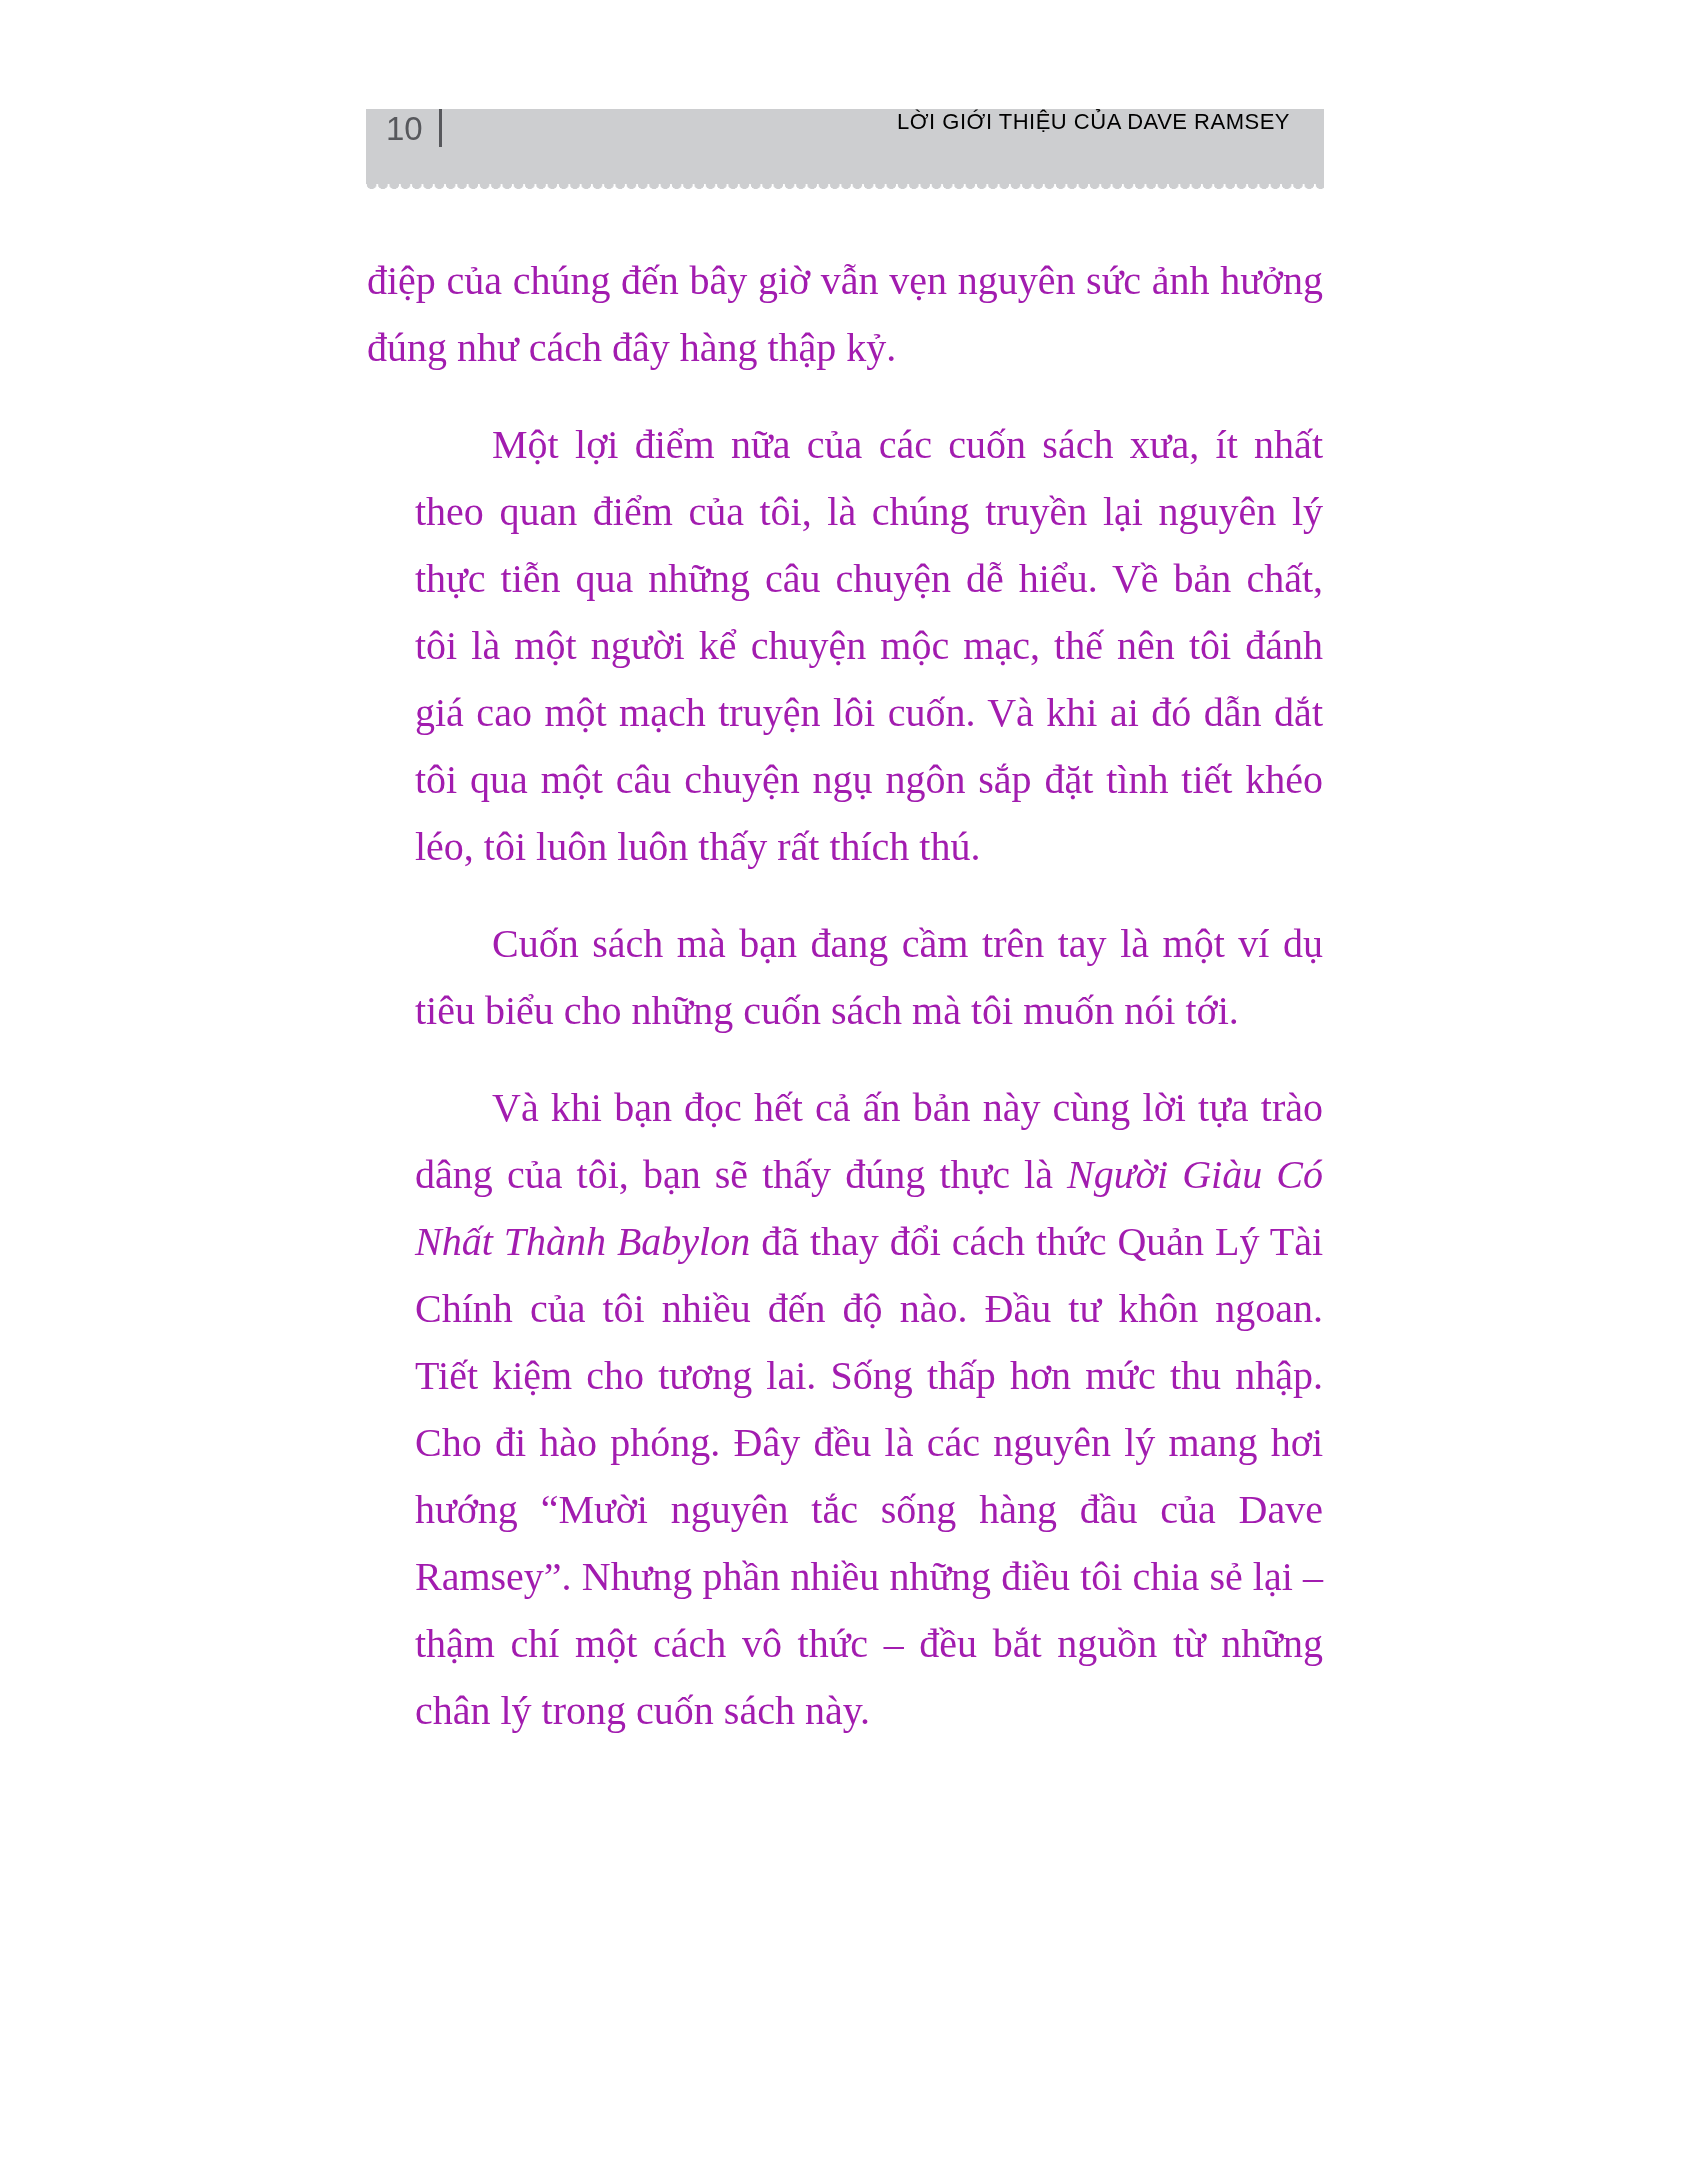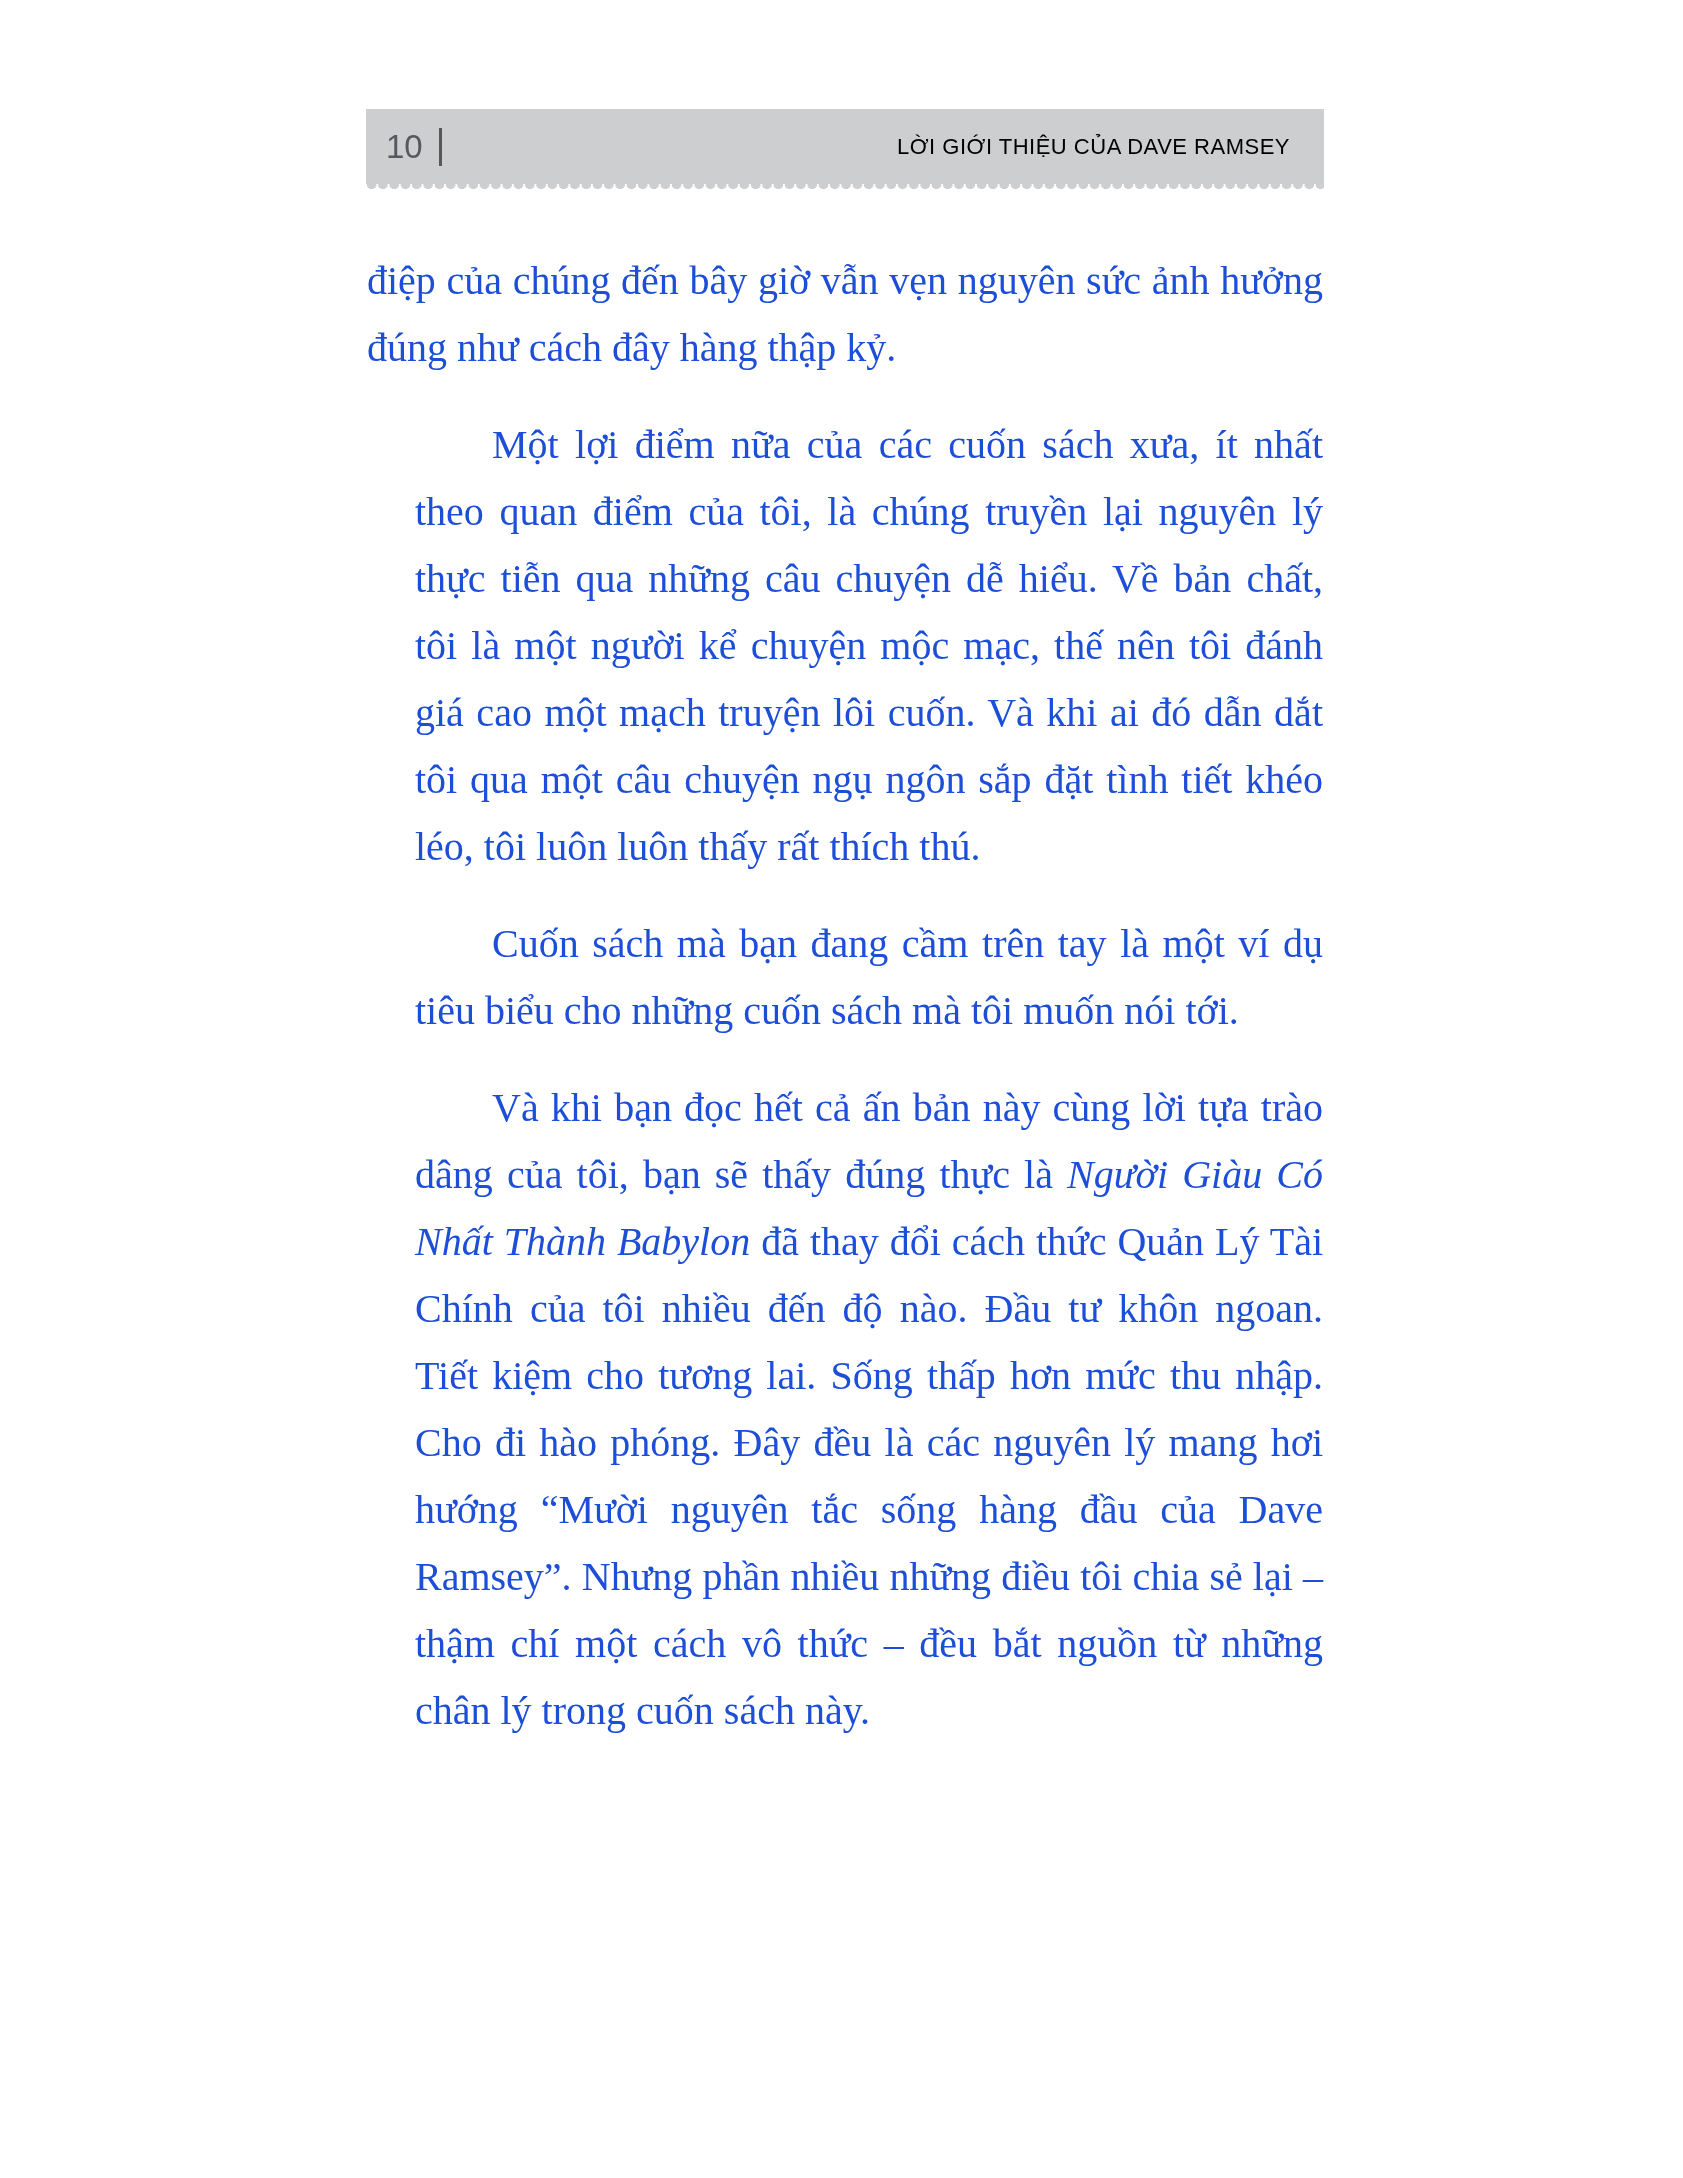--- a/index.html
+++ b/index.html
@@ -17,21 +17,21 @@
 
   
   .running-head {
     position: absolute;
     left: 366px;
     top: 109px;
     width: 958px;
     height: 75px;
     background: #cdced0;
     display: flex;
-    align-items: center;
+    align-items: flex-start;
     justify-content: space-between;
     box-sizing: border-box;
     padding: 0 34px 0 20px;
     font-family: "Liberation Sans", sans-serif;
   }
   .head-left {
     display: flex;
     align-items: center;
   }
   .page-num {
@@ -67,21 +67,21 @@
 
   
   .body-text {
     position: absolute;
     left: 367px;
     top: 247px;
     width: 956px;
     font-family: "Liberation Serif", "DejaVu Serif", serif;
     font-size: 40px;
     line-height: 67px;
-    color: #1d4ed8;
+    color: #a21caf;
     text-align: justify;
   }
   .para {
     margin: 0 0 30px 0;
   }
   .para.indent {
     text-indent: 77px;
     margin-left: 48px;
   }
   .para:last-child {

